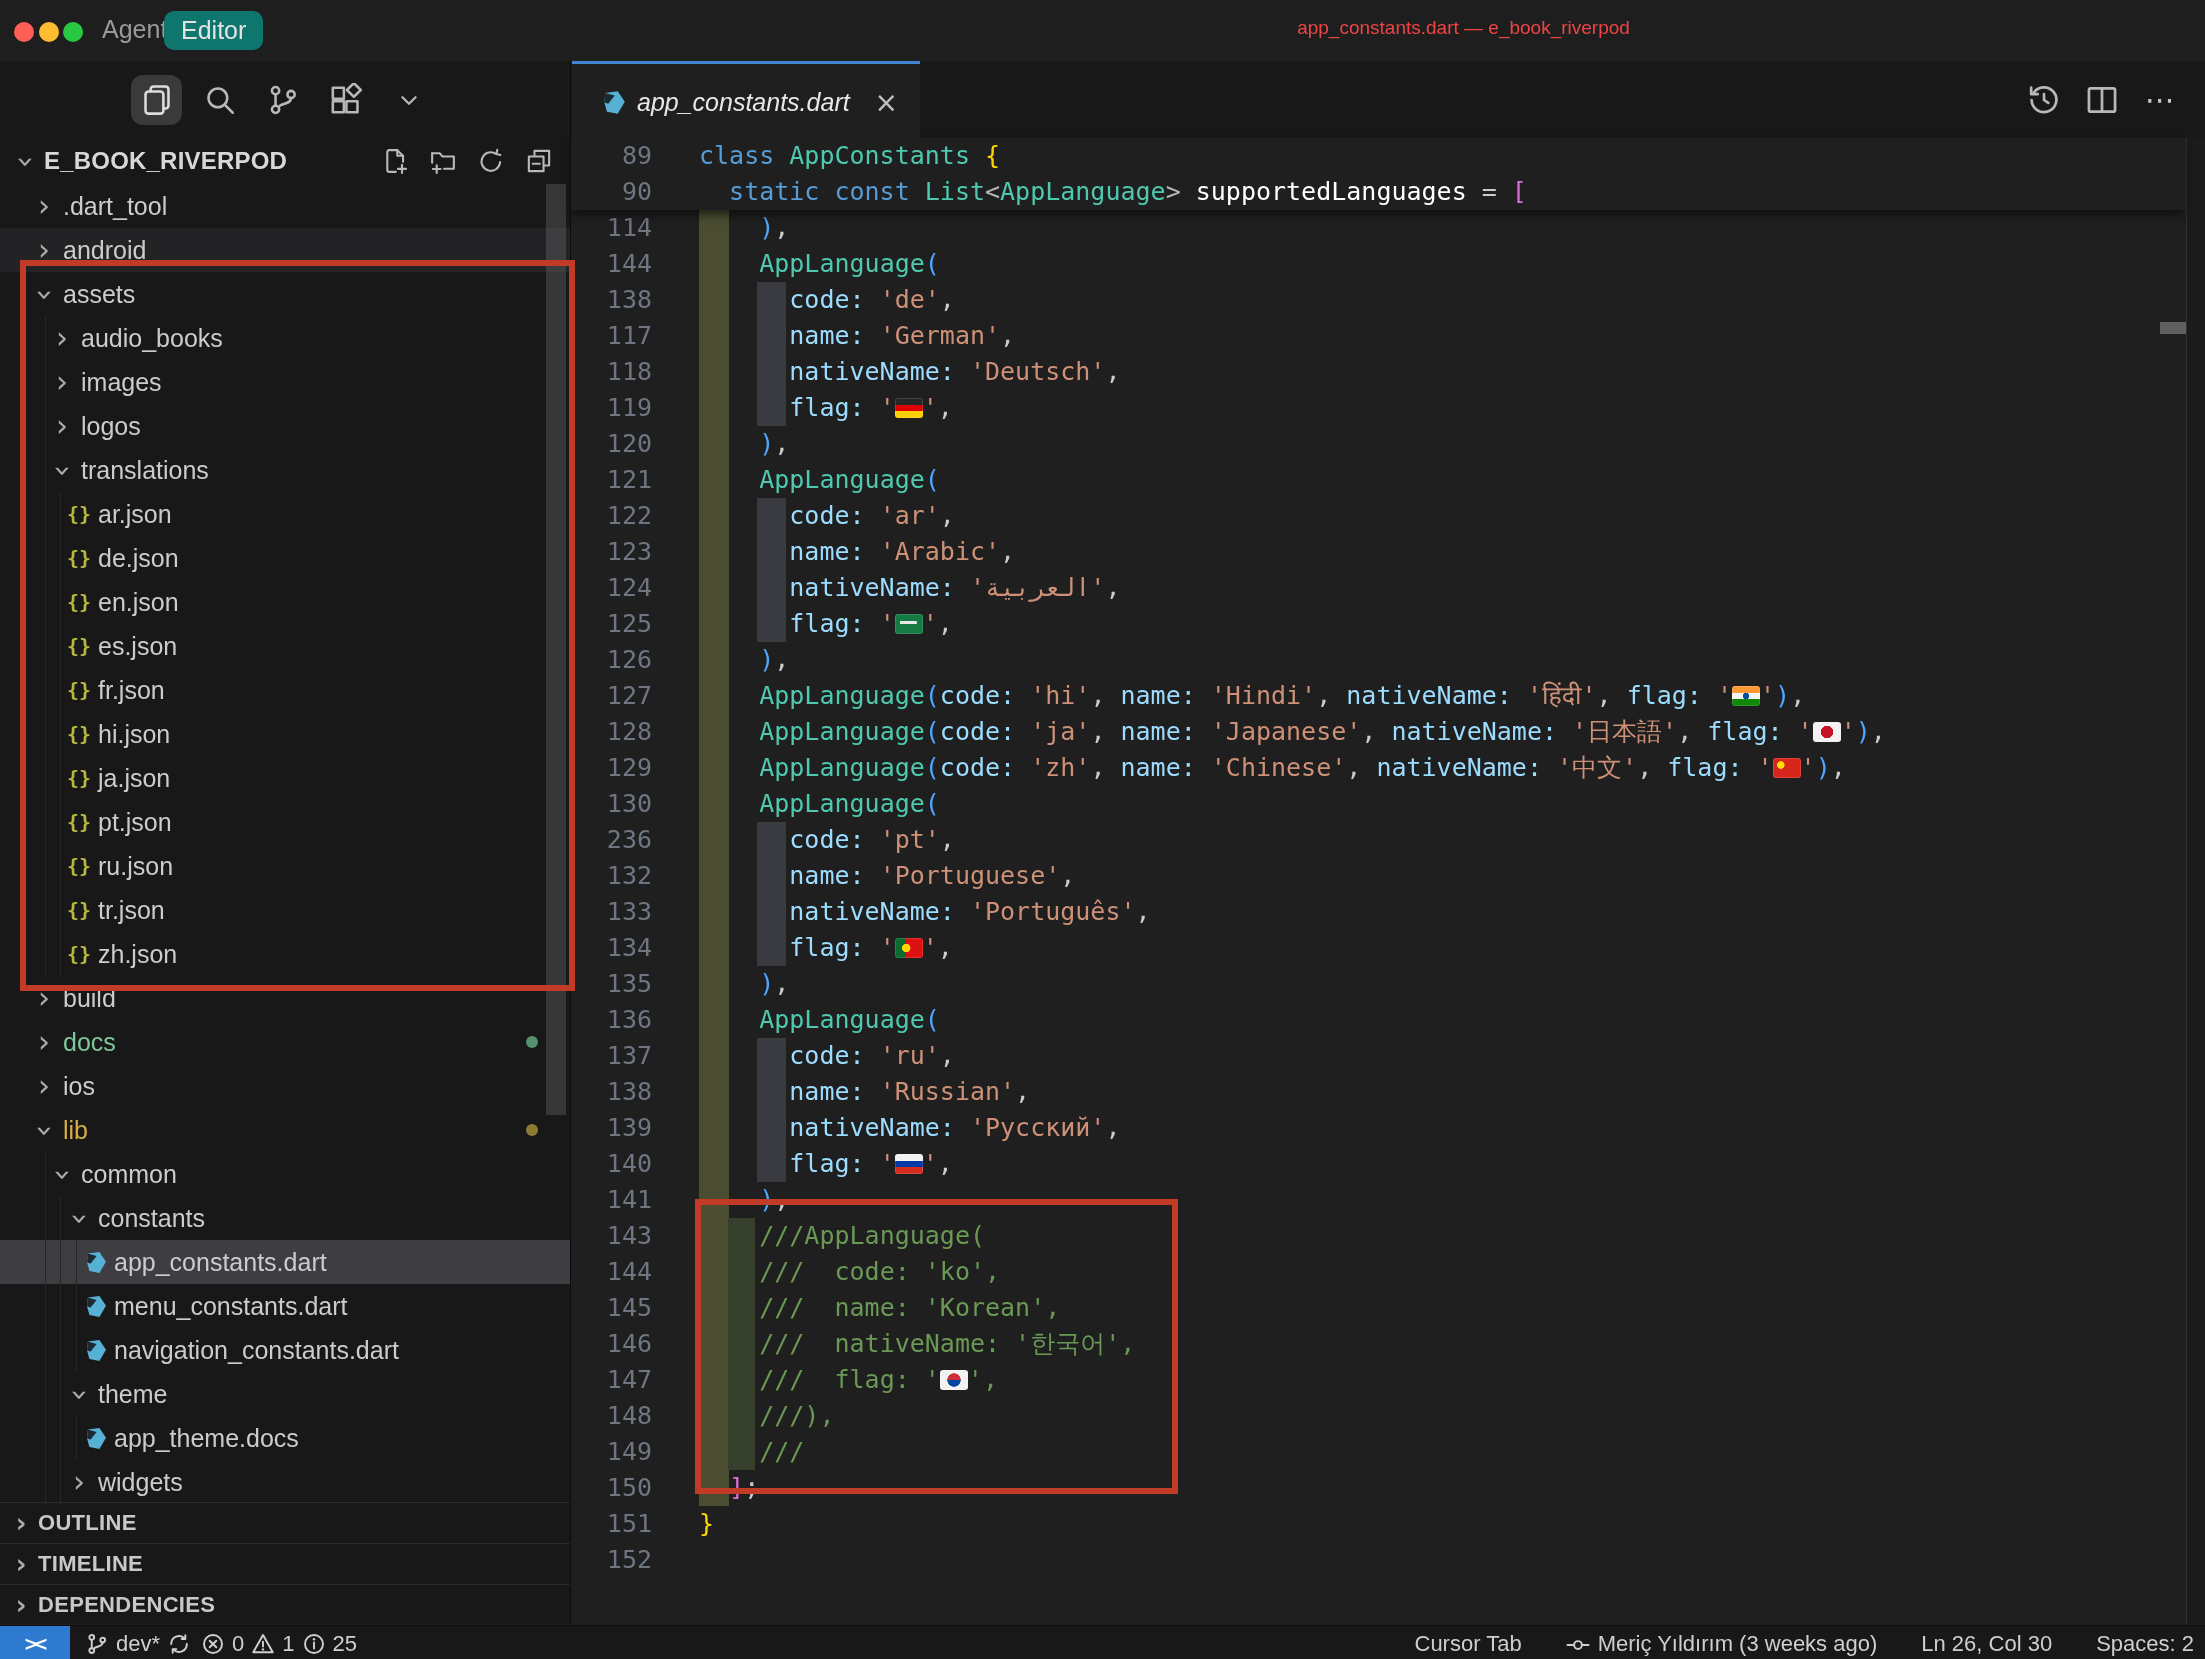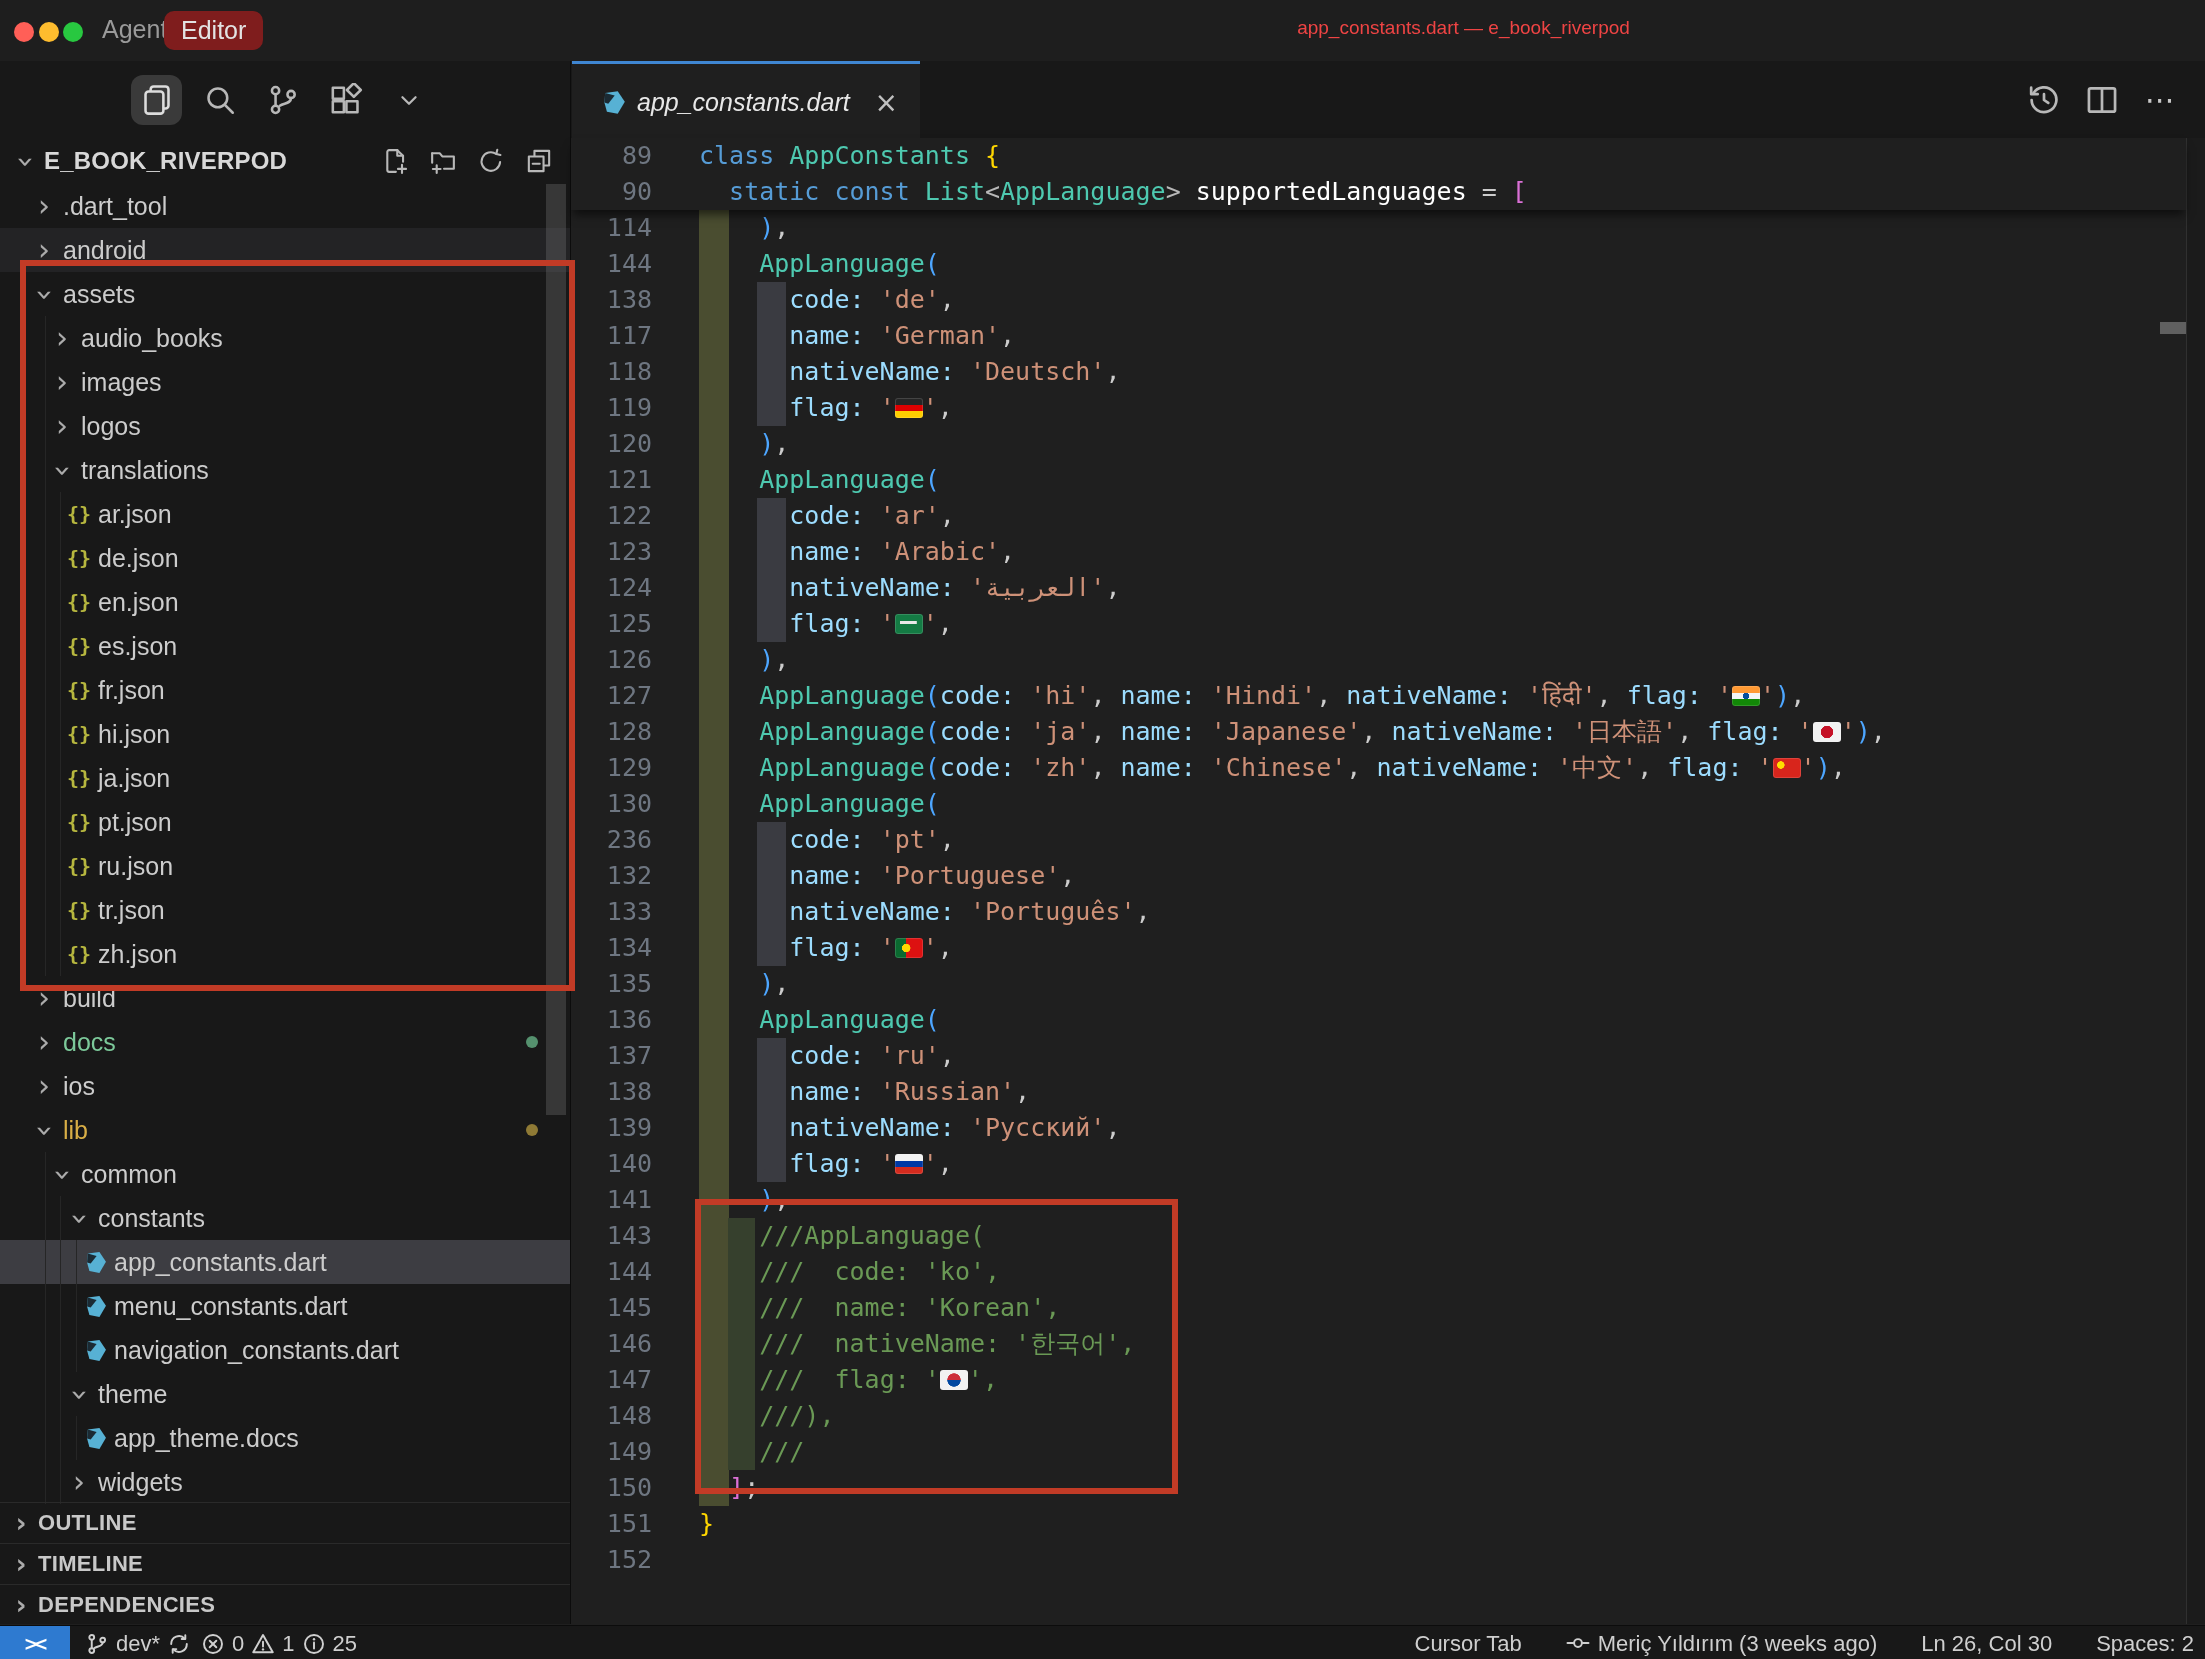--- a/index.html
+++ b/index.html
@@ -8,21 +8,21 @@
   svg{display:block}
   .ico{stroke:#b8b8b8;fill:none;stroke-width:1.2;stroke-linecap:round;stroke-linejoin:round}
 
   
   #titlebar{position:absolute;left:0;top:0;width:2206px;height:61px;background:#1e1e1e;border-bottom:1px solid #0f0f0f;}
   .tl{position:absolute;top:22px;width:20px;height:20px;border-radius:50%;}
   #tl-close{left:14px;background:#ff5f57}
   #tl-min{left:39px;background:#febc2e}
   #tl-zoom{left:63px;background:#28c840}
   #mode-agents{position:absolute;left:102px;top:15px;font-size:25px;color:#9a9a9a;}
-  #mode-editor{position:absolute;left:164px;top:11px;font-size:25px;color:#e3e3e3;background:#7f1d1d;border-radius:10px;padding:5px 17px;}
+  #mode-editor{position:absolute;left:164px;top:11px;font-size:25px;color:#e3e3e3;background:#0f766e;border-radius:10px;padding:5px 17px;}
   #win-title{position:absolute;left:1137px;top:17px;width:653px;text-align:center;font-size:19px;color:#ef4444;white-space:nowrap;}
 
   
   #sidebar{position:absolute;left:0;top:61px;width:570px;height:1563px;background:#181818;border-right:1px solid #0c0c0c;}
   #side-toolbar{position:absolute;left:0;top:0;width:570px;height:77px;display:flex;align-items:center;}
   .stb{width:51px;height:50px;display:flex;align-items:center;justify-content:center;border-radius:12px;}
   .stb.active{background:#3a3a3a;}
   #side-toolbar .stb{margin-left:12px;}
   #side-toolbar .stb:first-child{margin-left:131px;}
   #explorer-header{position:absolute;left:0;top:77px;width:570px;height:46px;display:flex;align-items:center;}
@@ -102,21 +102,21 @@
   #scroll-dash{position:absolute;left:1589px;top:261px;width:26px;height:12px;background:#606060;}
 
   
   #statusbar{position:absolute;left:0;top:1625px;width:2206px;height:35px;background:#181818;border-top:1px solid #0c0c0c;
              font-size:22px;color:#cfcfcf;}
   #remote-btn{position:absolute;left:0;top:0;width:70px;height:35px;background:#2e7ad0;color:#fff;display:flex;
               align-items:center;justify-content:center;font-size:21px;font-weight:bold;letter-spacing:-2px;}
   #sb-left{position:absolute;left:85px;top:0;height:35px;display:flex;align-items:center;gap:10px;}
   #sb-left .grp{display:flex;align-items:center;gap:7px;}
   #sb-right{position:absolute;right:12px;top:0;height:35px;display:flex;align-items:center;gap:44px;}
-  #sb-right .grp{display:flex;align-items:flex-start;gap:8px;}
+  #sb-right .grp{display:flex;align-items:flex-end;gap:8px;}
   .sico{stroke:#cfcfcf;fill:none;stroke-width:1.3;stroke-linecap:round;stroke-linejoin:round;}
 
   
   .annot{position:absolute;border:6px solid #c23b26;z-index:40;pointer-events:none;}
   #annot-sidebar{left:20px;top:260px;width:543px;height:719px;}
   #annot-code{left:695px;top:1199px;width:471px;height:283px;}
 </style>
 </head>
 <body>
 

